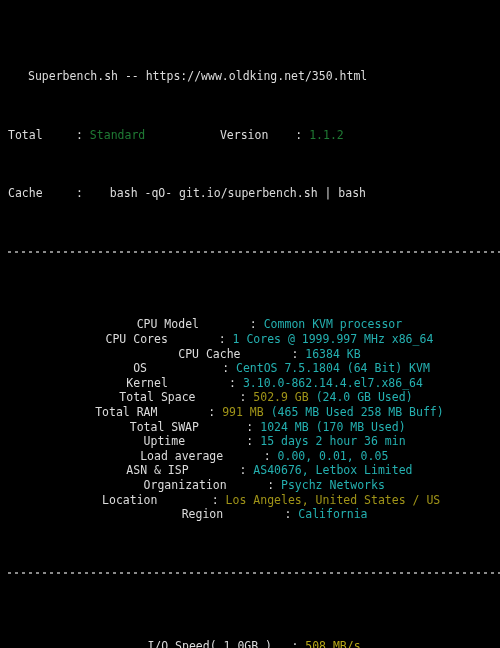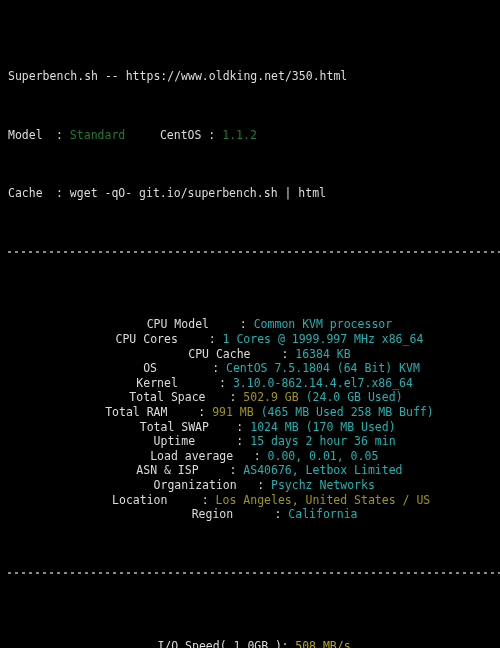--- a/index.html
+++ b/index.html
@@ -18,21 +18,21 @@
     -webkit-font-smoothing: none;
   }
   #term {
     padding: 11px 0 0 8px;
     box-sizing: border-box;
     white-space: pre;
   }
   .line { height: 14.6px; white-space: pre; }
 
   
-  .c-white  { color: #dcdcdc; }
+  .c-white  { color: #dcdcdc; margin-left: 20px; }
   .c-green  { color: #1f7a34; }
   .c-cyan   { color: #24b0b0; }
   .c-yellow { color: #a09418; }
   .c-yellow2{ color: #b8a818; }
 
   .sep {
     height: 14.6px;
     display: flex;
     align-items: center;
     overflow: hidden;
@@ -52,23 +52,23 @@
   .lbl { display: inline-block; width: 124px; color: #dcdcdc; }
 </style>
 </head>
 <body>
 
 <div id="term">
 
   
   <div class="line"><span class="c-white">Superbench.sh -- https://www.oldking.net/350.html</span></div>
 
-  <div class="line"><span class="lbl" style="width:48px">Model</span><span class="c-white">: </span><span class="c-green">Standard</span><span class="c-white">     </span><span class="c-white">CentOS</span><span class="c-white"> : </span><span class="c-green">1.1.2</span></div>
+  <div class="line"><span class="lbl" style="width:48px">Total</span><span class="c-white">: </span><span class="c-green">Standard</span><span class="c-white">     </span><span class="c-white">Version</span><span class="c-white"> : </span><span class="c-green">1.1.2</span></div>
 
-  <div class="line"><span class="lbl" style="width:48px">Cache</span><span class="c-white">: </span><span class="c-white">wget -qO- git.io/superbench.sh | html</span></div>
+  <div class="line"><span class="lbl" style="width:48px">Cache</span><span class="c-white">: </span><span class="c-white">bash -qO- git.io/superbench.sh | bash</span></div>
 
   <div class="sep"><div class="sep-inner"></div></div>
 
   
   <div id="sysinfo-block"><div class="row"><span class="lbl">CPU Model</span><span class="c-white">: </span><span class="c-cyan">Common KVM processor</span></div><div class="row"><span class="lbl">CPU Cores</span><span class="c-white">: </span><span class="c-cyan">1 Cores @ 1999.997 MHz x86_64</span></div><div class="row"><span class="lbl">CPU Cache</span><span class="c-white">: </span><span class="c-cyan">16384 KB</span></div><div class="row"><span class="lbl">OS</span><span class="c-white">: </span><span class="c-cyan">CentOS 7.5.1804 (64 Bit) KVM</span></div><div class="row"><span class="lbl">Kernel</span><span class="c-white">: </span><span class="c-cyan">3.10.0-862.14.4.el7.x86_64</span></div><div class="row"><span class="lbl">Total Space</span><span class="c-white">: </span><span class="c-yellow">502.9 GB</span><span> </span><span class="c-cyan">(24.0 GB Used)</span></div><div class="row"><span class="lbl">Total RAM</span><span class="c-white">: </span><span class="c-yellow">991 MB</span><span> </span><span class="c-cyan">(465 MB Used 258 MB Buff)</span></div><div class="row"><span class="lbl">Total SWAP</span><span class="c-white">: </span><span class="c-cyan">1024 MB</span><span> </span><span class="c-cyan">(170 MB Used)</span></div><div class="row"><span class="lbl">Uptime</span><span class="c-white">: </span><span class="c-cyan">15 days 2 hour 36 min</span></div><div class="row"><span class="lbl">Load average</span><span class="c-white">: </span><span class="c-cyan">0.00, 0.01, 0.05</span></div><div class="row"><span class="lbl">ASN &amp; ISP</span><span class="c-white">: </span><span class="c-cyan">AS40676, Letbox Limited</span></div><div class="row"><span class="lbl">Organization</span><span class="c-white">: </span><span class="c-cyan">Psychz Networks</span></div><div class="row"><span class="lbl">Location</span><span class="c-white">: </span><span class="c-yellow">Los Angeles, United States / US</span></div><div class="row"><span class="lbl">Region</span><span class="c-white">: </span><span class="c-cyan">California</span></div></div>
 
   <div class="sep"><div class="sep-inner"></div></div>
 
   
   <div id="io-block"><div class="row"><span class="lbl">I/O Speed( 1.0GB )</span><span class="c-white">: </span><span class="c-yellow2">508 MB/s</span></div></div>

